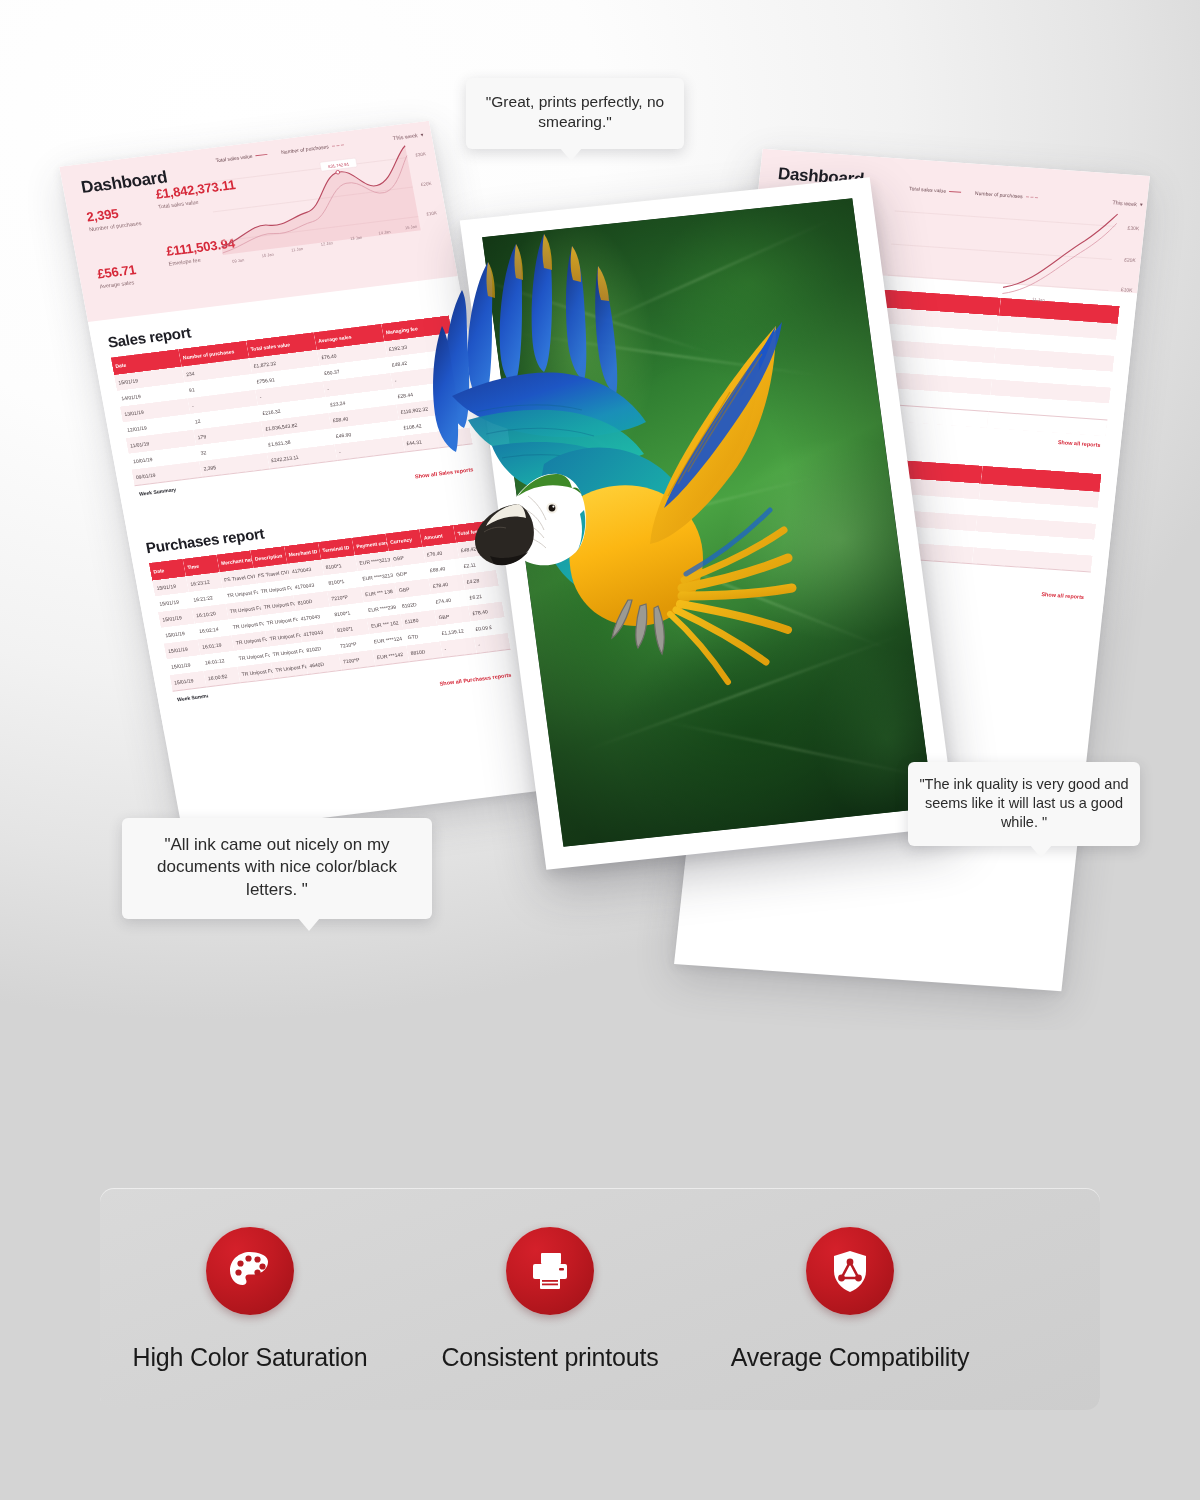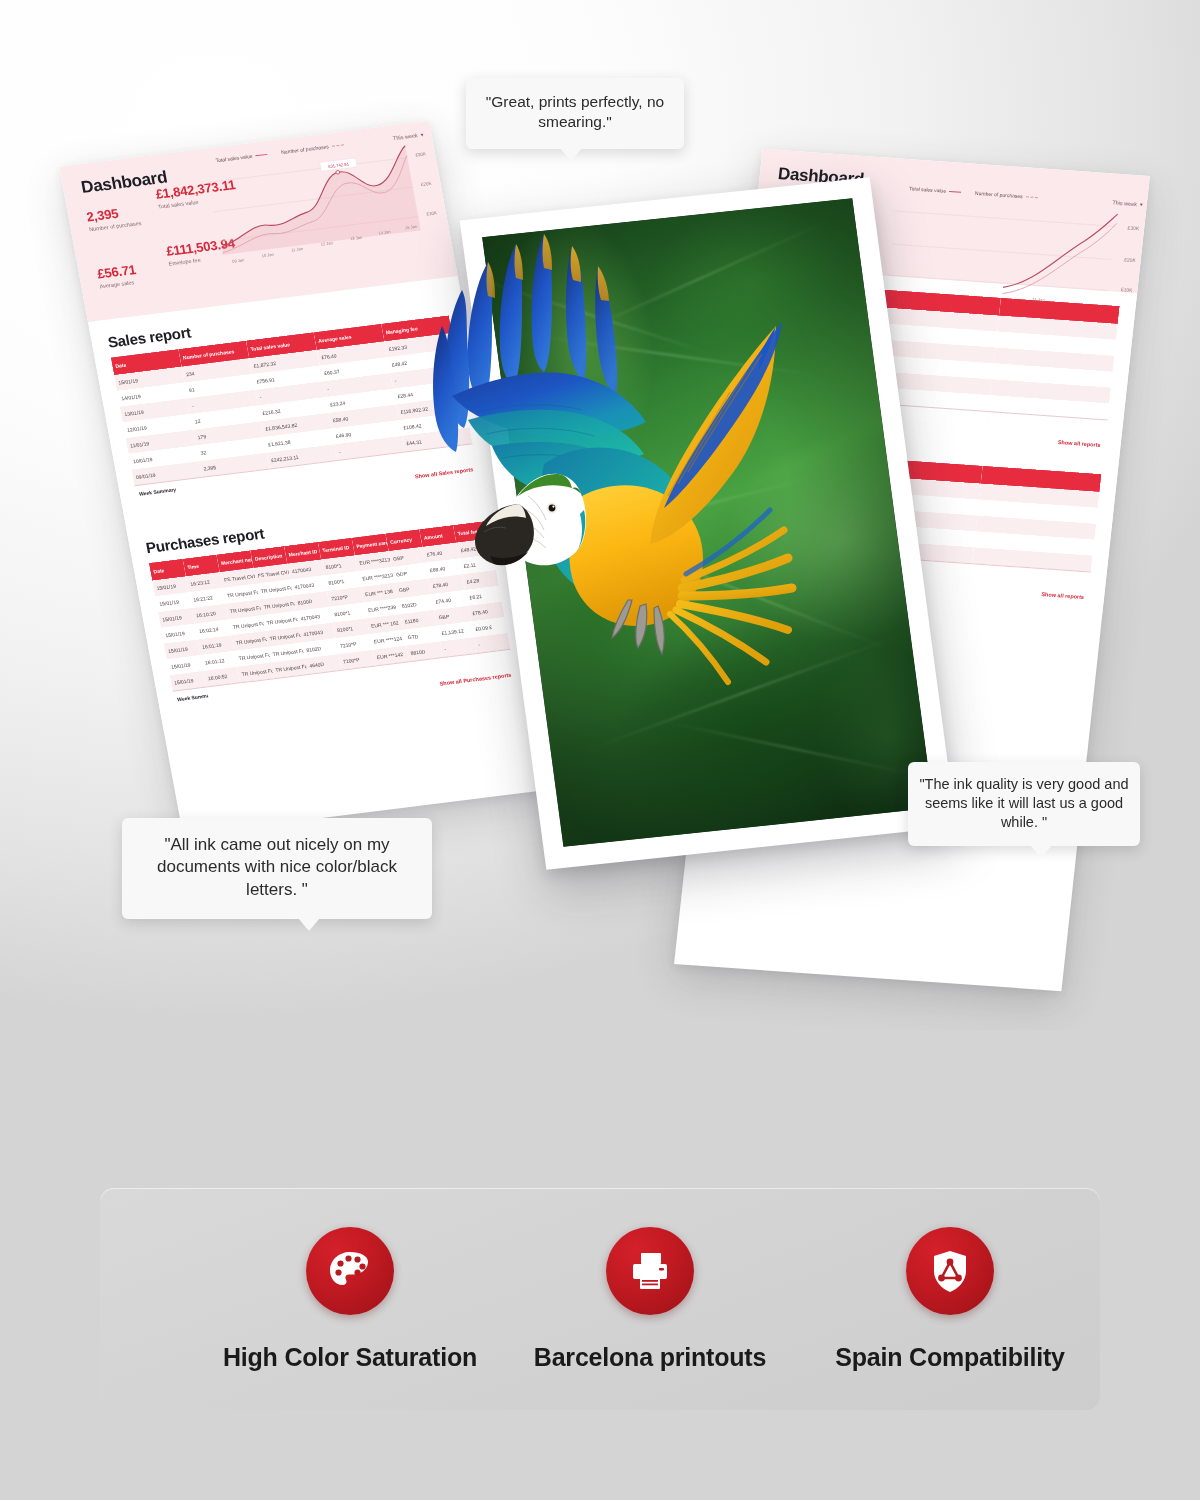--- a/index.html
+++ b/index.html
@@ -281,23 +281,22 @@
 
   
   .feature-bar {
     position: absolute;
     left: 100px; top: 1188px;
     width: 1000px; height: 222px;
     background: linear-gradient(160deg, #d9d9d9 0%, #d2d2d2 55%, #cdcdcd 100%);
     border-radius: 14px;
     display: flex;
     align-items: center;
-    justify-content: flex-end;
+    justify-content: flex-start;
     box-shadow: inset 0 1px 0 rgba(255,255,255,0.55);
-    font-weight: bold;
   }
   .feature {
     display: flex;
     flex-direction: column;
     align-items: center;
     gap: 28px;
     width: 300px;
   }
   .fi-circle {
     width: 88px; height: 88px;
@@ -893,34 +892,34 @@
       <div class="fi-circle">
         <svg viewBox="0 0 48 48" xmlns="http://www.w3.org/2000/svg">
           <rect x="15" y="6" width="20" height="11" rx="1" fill="#ffffff"></rect>
           <rect x="7" y="17" width="34" height="15" rx="2" fill="#ffffff"></rect>
           <rect x="33" y="21" width="5" height="2.4" rx="1" fill="#b81a22"></rect>
           <rect x="14" y="30" width="20" height="12" rx="1" fill="#ffffff"></rect>
           <rect x="16" y="33" width="16" height="1.8" fill="#c21a22"></rect>
           <rect x="16" y="36.5" width="16" height="1.8" fill="#c21a22"></rect>
         </svg>
       </div>
-      <div class="feature-label">Barcelona printouts</div>
+      <div class="feature-label">Consistent printouts</div>
     </div>
 
     <div class="feature">
       <div class="fi-circle">
         <svg viewBox="0 0 48 48" xmlns="http://www.w3.org/2000/svg">
           <path d="M24,4 L40,9 L40,24 C40,34 32.5,41.5 24,45 C15.5,41.5 8,34 8,24 L8,9 Z" fill="#ffffff"></path>
           <g stroke="#b81a22" stroke-width="2.6" fill="none" stroke-linecap="round">
             <path d="M24,15 L15.5,31"></path>
             <path d="M24,15 L32.5,31"></path>
             <path d="M15.5,31 L32.5,31"></path>
           </g>
           <circle cx="24" cy="15" r="3.4" fill="#b81a22"></circle>
           <circle cx="15.5" cy="31" r="3.4" fill="#b81a22"></circle>
           <circle cx="32.5" cy="31" r="3.4" fill="#b81a22"></circle>
         </svg>
       </div>
-      <div class="feature-label">Spain Compatibility</div>
+      <div class="feature-label">Average Compatibility</div>
     </div>
   </div>
 
 </div>
 
 </body></html>

